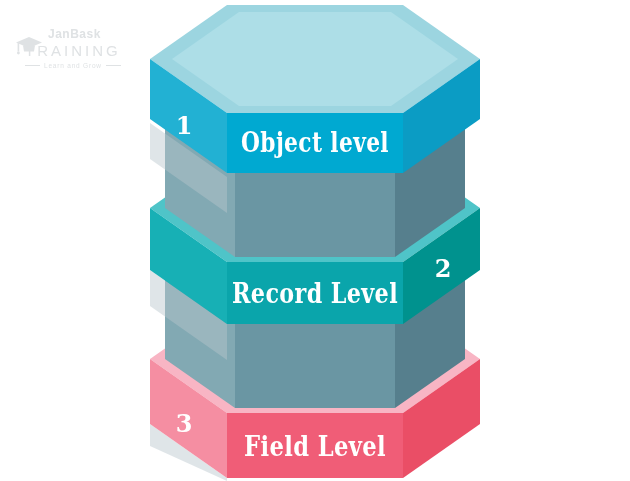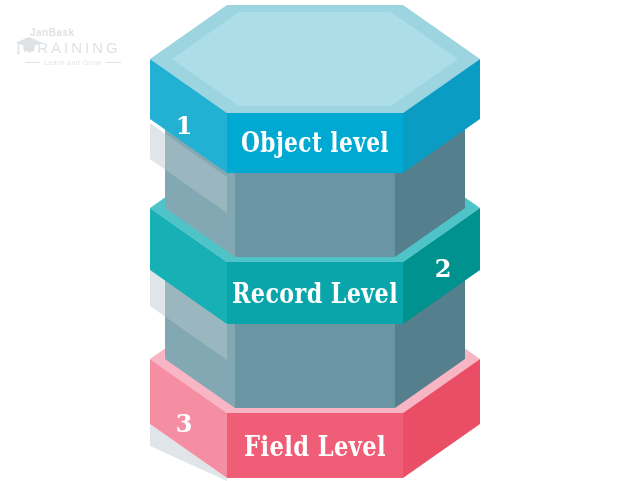--- a/index.html
+++ b/index.html
@@ -3,21 +3,21 @@
 <meta charset="utf-8">
 <style>
   html,body{margin:0;padding:0;background:#ffffff;}
   .stage{
     position:relative;width:630px;height:481px;background:#ffffff;overflow:hidden;
     font-family:"Liberation Sans",sans-serif;
   }
   
   .logo{position:absolute;left:16px;top:27px;width:130px;color:#dfe2e4;}
   .logo .cap{position:absolute;left:0;top:10px;}
-  .logo-top{margin-left:14px;font-weight:bold;font-size:10px;letter-spacing:.5px;
+  .logo-top{margin-left:32px;font-weight:bold;font-size:12px;letter-spacing:.5px;
     font-family:"Liberation Sans",sans-serif;}
   .logo-main{margin-left:9px;margin-top:1px;font-size:15px;letter-spacing:3px;
     font-family:"Liberation Sans",sans-serif;font-weight:400;}
   .logo-tagline{display:flex;align-items:center;gap:4px;margin-left:9px;margin-top:3px;
     font-size:6.5px;letter-spacing:.8px;white-space:nowrap;}
   .logo-tagline .rule{height:1px;background:#dfe2e4;flex:0 0 15px;}
   
   .diagram{position:absolute;left:0;top:0;}
   .face-label{
     font-family:"DejaVu Serif",serif;font-weight:bold;font-size:28px;

